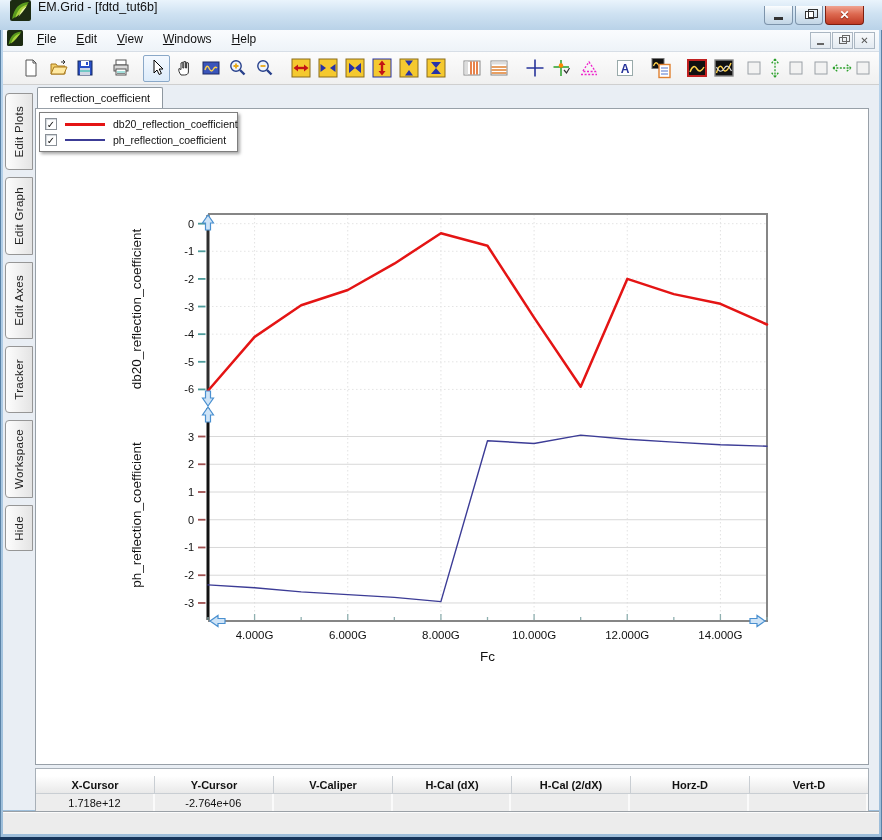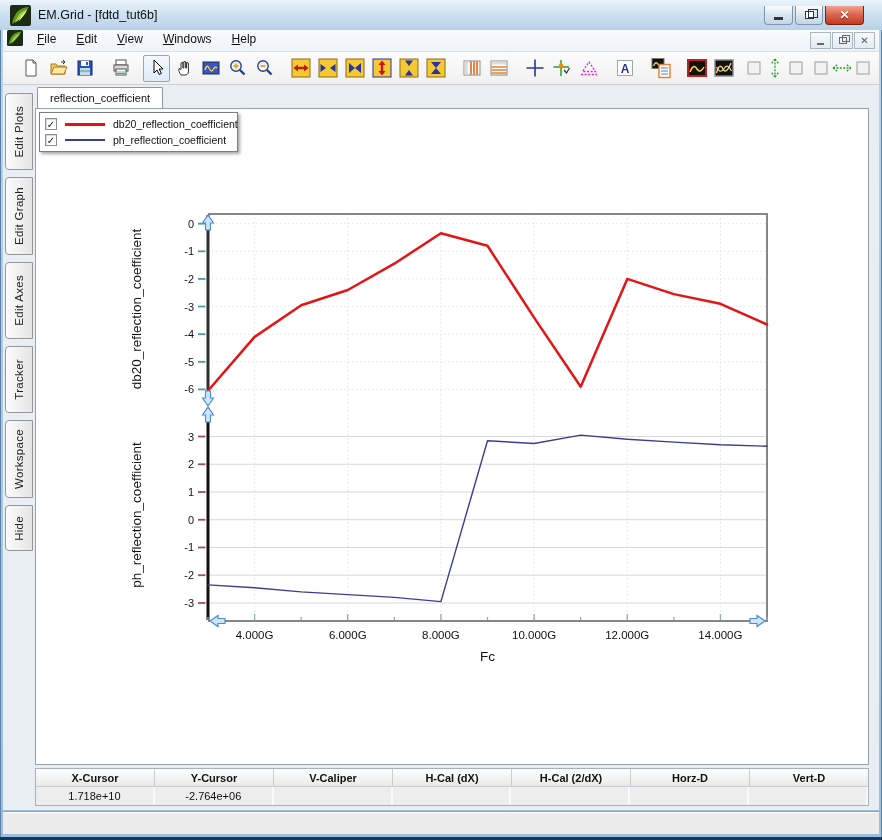--- a/index.html
+++ b/index.html
@@ -3,21 +3,21 @@
 <meta charset="utf-8">
 <style>
   * { margin:0; padding:0; box-sizing:border-box; }
   html,body { width:882px; height:840px; font-family:"Liberation Sans", sans-serif; }
   .window { position:relative; width:882px; height:840px; background:linear-gradient(#b9d4ec,#9dbeda); overflow:hidden;
             box-shadow: inset 0 0 0 1px #5a82a6; }
   .window::after { content:""; position:absolute; left:0; bottom:0; width:100%; height:3px; background:#16355a; }
 
   
   .titlebar { position:absolute; left:0; top:0; width:882px; height:30px;
-              background:linear-gradient(#eaf4fc, #cfe2f2 45%, #b9d2e8); display:flex; align-items:center; }
+              background:linear-gradient(#eaf4fc, #cfe2f2 45%, #b9d2e8); display:flex; }
   .app-icon { width:21px; height:21px; margin:0 7px 0 10px; }
   .title-text { font-size:12.5px; color:#111; }
   .winbtns { position:absolute; right:18px; top:6px; display:flex; }
   .wbtn { height:19px; border:1px solid #7d94ab; border-top:none; border-radius:0 0 4px 4px;
           background:linear-gradient(#fbfdfe,#dce8f2 45%,#c3d6e6); display:flex; align-items:center; justify-content:center;
           margin-left:2px; color:#333; }
   .wbtn.min { width:29px; } .wbtn.max { width:28px; }
   .wbtn.close { width:39px; background:linear-gradient(#f0a492,#dd6950 45%,#c03a24); border-color:#7c1f10; color:#fff; font-weight:bold; }
   .glyph-min { width:9px; height:3px; background:#333; margin-top:6px; }
   .glyph-restore { width:9px; height:8px; border:1px solid #333; position:relative; background:#fff; }
@@ -65,21 +65,21 @@
             box-shadow:2px 2px 3px rgba(0,0,0,0.35); padding:3px 5px; }
   .legend-row { display:flex; align-items:center; height:16px; }
   .lcheck { width:12px; height:12px; border:1px solid #8a9097; box-shadow:inset 1px 1px 1px #cfd4d9; background:#fff;
             font-size:10px; line-height:11px; text-align:center; color:#111; flex:0 0 auto; }
   .legend-line { width:40px; margin:0 8px 0 8px; flex:0 0 auto; }
   .legend-label { font-size:10.5px; color:#111; white-space:nowrap; }
 
   
   .cursor-table { position:absolute; left:0; top:683px; width:834px; border:1px solid #a8b0b8; background:#fff; }
   .ct-row { display:flex; height:18px; }
-  .ct-row.hdr { background:linear-gradient(#ffffff,#e9e9e9); border-bottom:1px solid #c9ced3; }
+  .ct-row.hdr { background:linear-gradient(#ffffff,#e9e9e9); border-bottom:1px solid #c9ced3;margin-top:7px; }
   .ct-cell { flex:1 1 0; display:flex; align-items:center; justify-content:center; font-size:11px; color:#111;
              border-right:1px solid #c9ced3; overflow:hidden; }
   .ct-row.hdr .ct-cell { font-weight:bold; }
   .ct-row.val .ct-cell { background:#ededed; border-right:2px solid #fafafa; }
   .ct-cell:last-child { border-right:none; }
 
   
   .statusbar { position:absolute; left:3px; top:811px; width:876px; height:23px; background:#ececec;
                border-top:1px solid #9aa0a6; box-shadow:inset 0 1px 0 #fbfbfb; }
 
@@ -443,21 +443,21 @@
         <div class="ct-row hdr">
           <div class="ct-cell">X-Cursor</div>
           <div class="ct-cell">Y-Cursor</div>
           <div class="ct-cell">V-Caliper</div>
           <div class="ct-cell">H-Cal (dX)</div>
           <div class="ct-cell">H-Cal (2/dX)</div>
           <div class="ct-cell">Horz-D</div>
           <div class="ct-cell">Vert-D</div>
         </div>
         <div class="ct-row val">
-          <div class="ct-cell">1.718e+10</div>
+          <div class="ct-cell">1.718e+12</div>
           <div class="ct-cell">-2.764e+06</div>
           <div class="ct-cell"></div>
           <div class="ct-cell"></div>
           <div class="ct-cell"></div>
           <div class="ct-cell"></div>
           <div class="ct-cell"></div>
         </div>
       </div>
     </div>
   </div>

